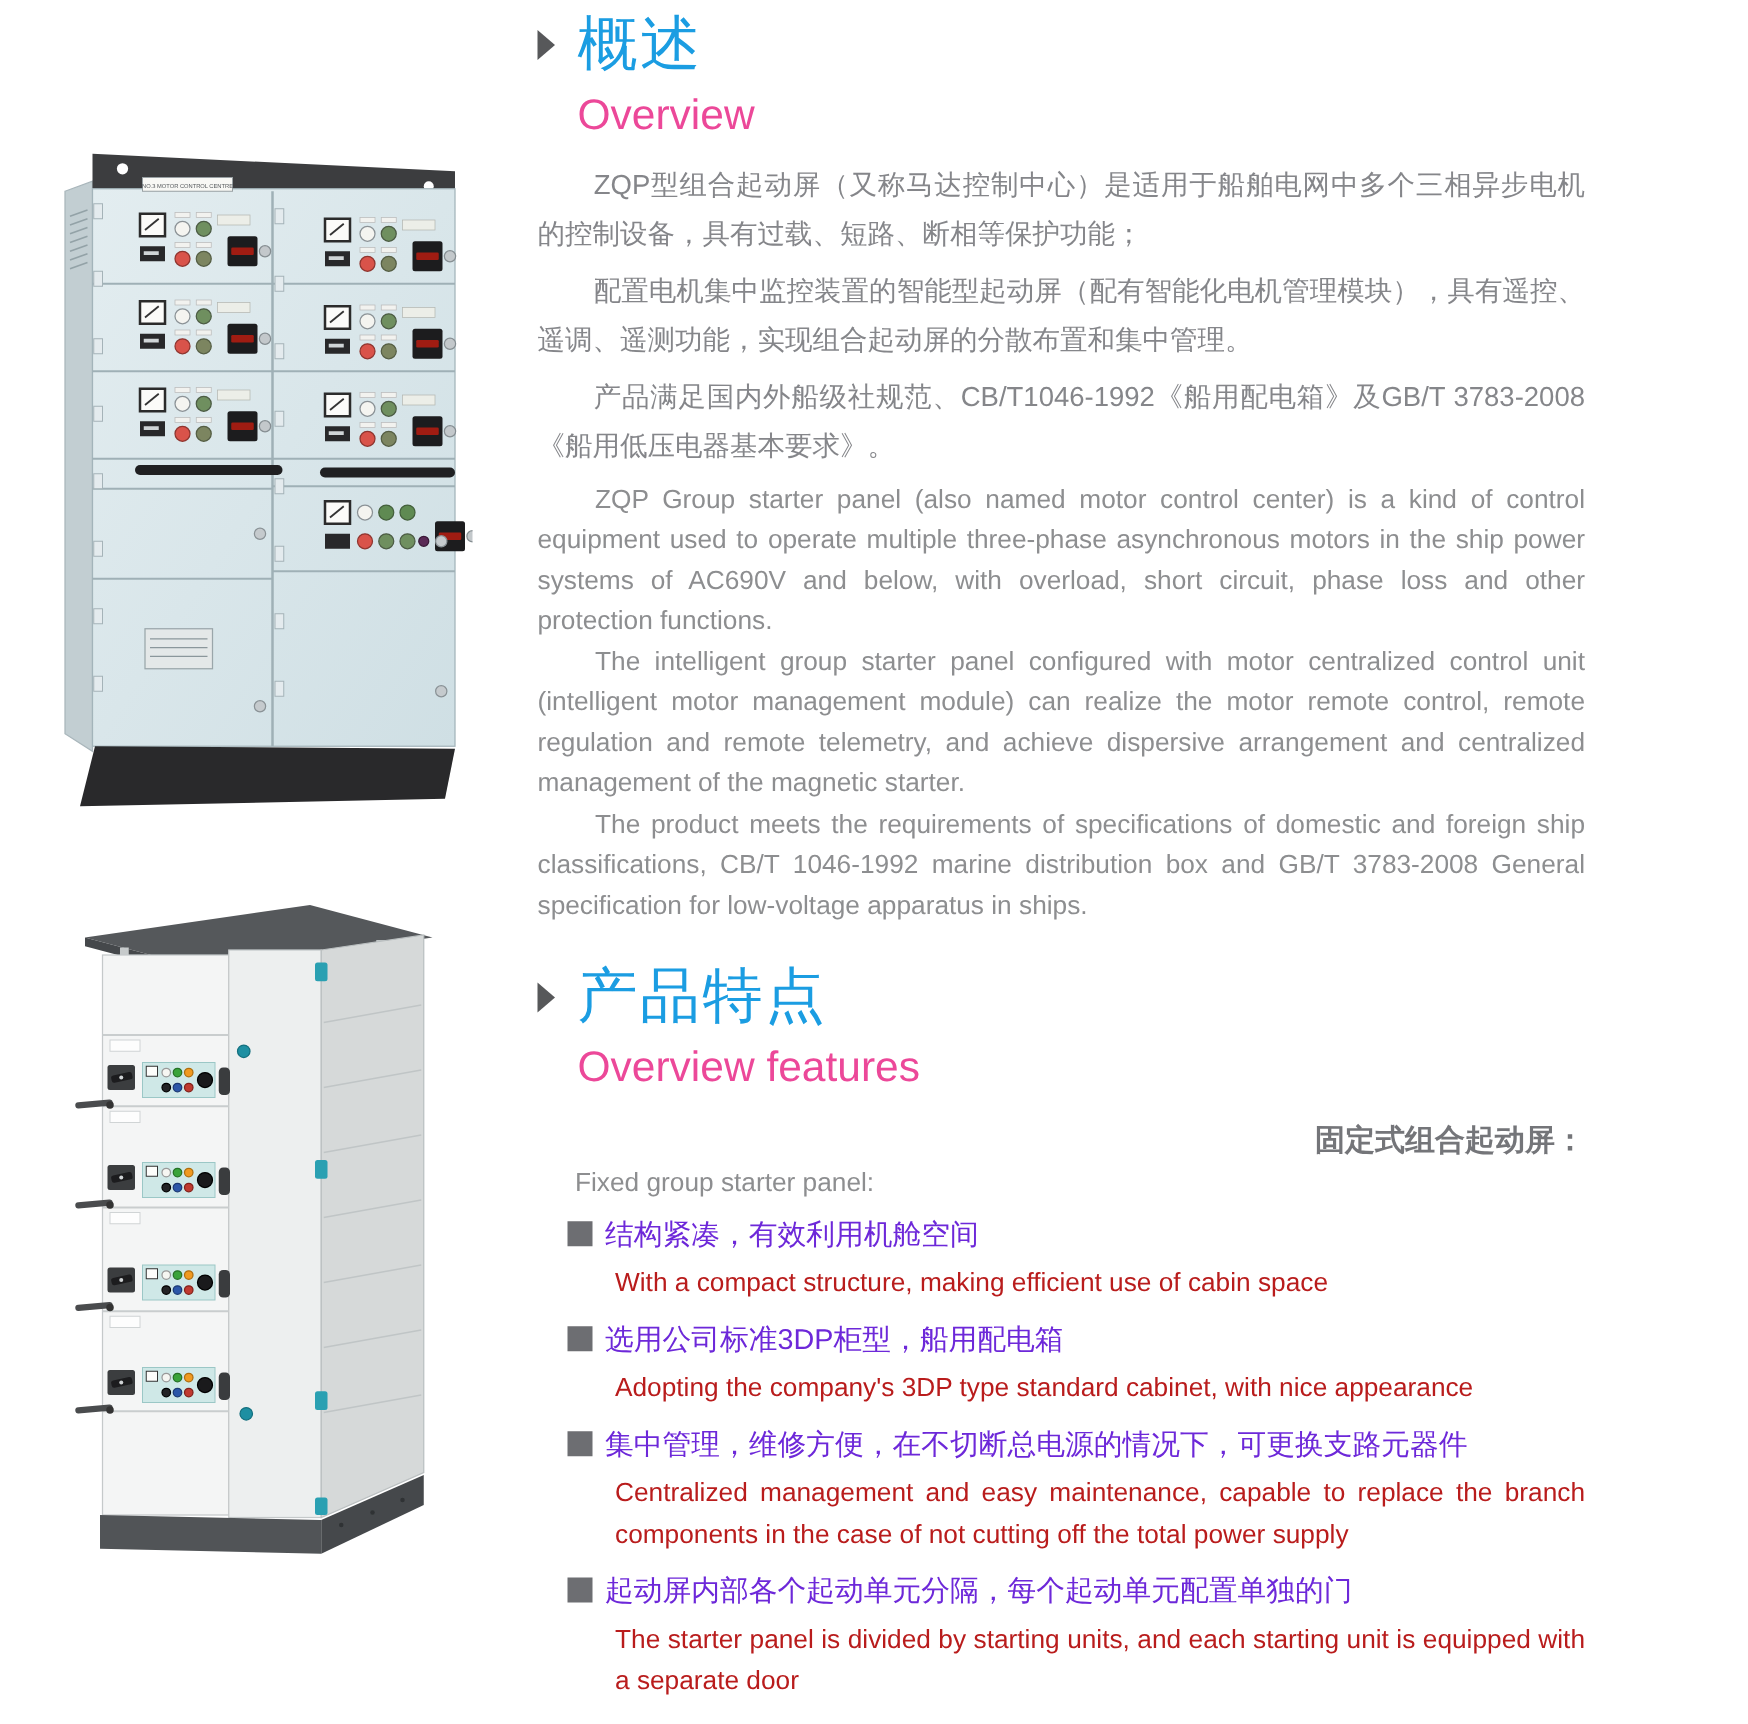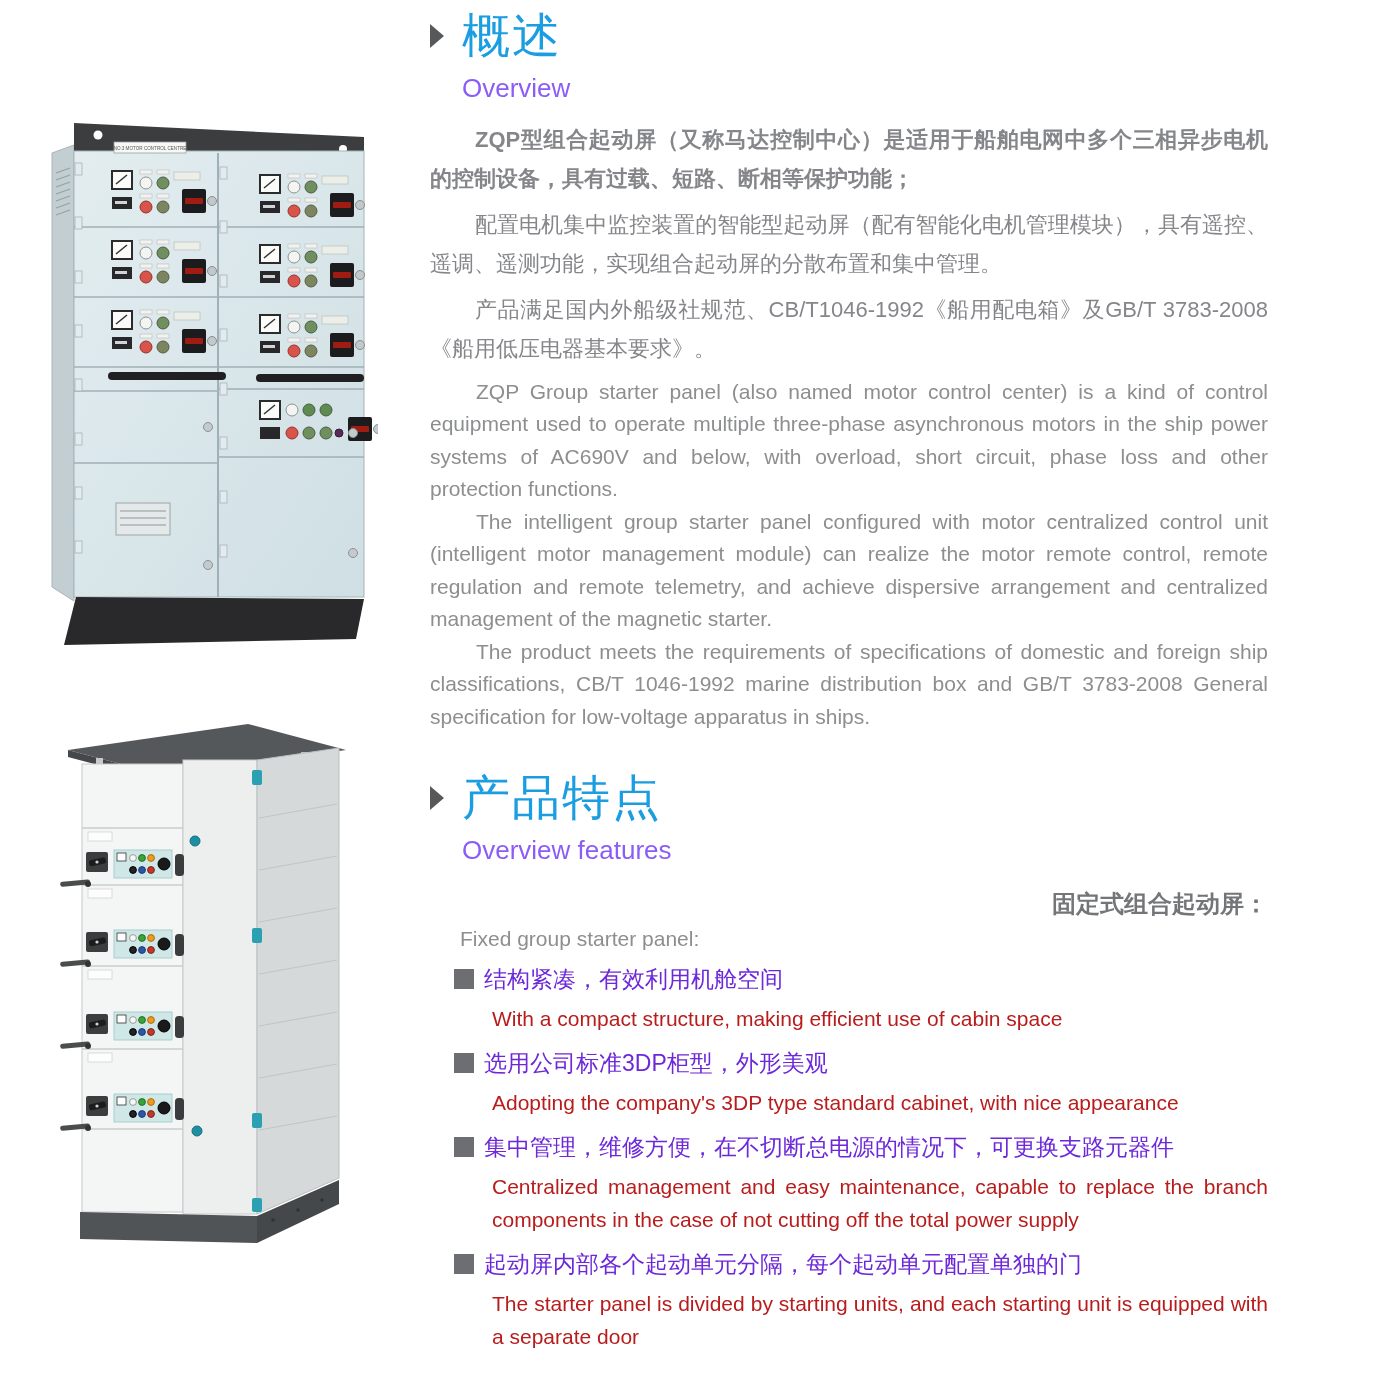--- a/index.html
+++ b/index.html
@@ -9,29 +9,29 @@
   }
   
   .sec-header { display:flex; align-items:center; gap:18px; }
   .arrow-marker {
     width:0; height:0; flex:none;
     border-left:14px solid #57585a;
     border-top:12px solid transparent;
     border-bottom:12px solid transparent;
   }
   .sec-title-cn { font-size:48px; color:#1b9de2; letter-spacing:2px; line-height:1.1; }
-  .sec-title-en { font-size:26px; color:#8b5cf6; margin:10px 0 0 32px; }
+  .sec-title-en { font-size:34px; color:#ec4899; margin:10px 0 0 32px; }
 
   
   .overview-block { position:absolute; left:430px; top:10px; width:838px; }
   .para-cn {
     font-size:22px; line-height:39px; color:#85868a;
     text-align:justify; text-indent:45px; margin:7px 0 0 0;
   }
-  .para-cn.first { margin-top:16px;font-weight:bold; }
+  .para-cn.first { margin-top:16px; }
   .para-en {
     font-size:21px; line-height:32.5px; color:#8d8e90;
     text-align:justify; text-indent:46px; margin:0;
   }
   .para-en.first { margin-top:8px; }
 
   
   .features-block { position:absolute; left:430px; top:772px; width:838px; }
   .feat-sub-cn { font-size:24px; font-weight:bold; color:#747579; margin:22px 0 0 30px;text-align:right; }
   .feat-sub-en { font-size:21px; color:#8d8e90; margin:7px 0 0 30px; }
@@ -298,21 +298,21 @@
       <div class="feature-cn">
         <span class="bullet-square"></span>
         <span>结构紧凑，有效利用机舱空间</span>
       </div>
       <div class="feature-en">With a compact structure, making efficient use of cabin space</div>
     </div>
 
     <div class="feature-item">
       <div class="feature-cn">
         <span class="bullet-square"></span>
-        <span>选用公司标准3DP柜型，外形美观</span>
+        <span>选用公司标准3DP柜型，船用配电箱</span>
       </div>
       <div class="feature-en">Adopting the company's 3DP type standard cabinet, with nice appearance</div>
     </div>
 
     <div class="feature-item">
       <div class="feature-cn">
         <span class="bullet-square"></span>
         <span>集中管理，维修方便，在不切断总电源的情况下，可更换支路元器件</span>
       </div>
       <div class="feature-en">Centralized management and easy maintenance, capable to replace the branch components in the case of not cutting off the total power supply</div>

